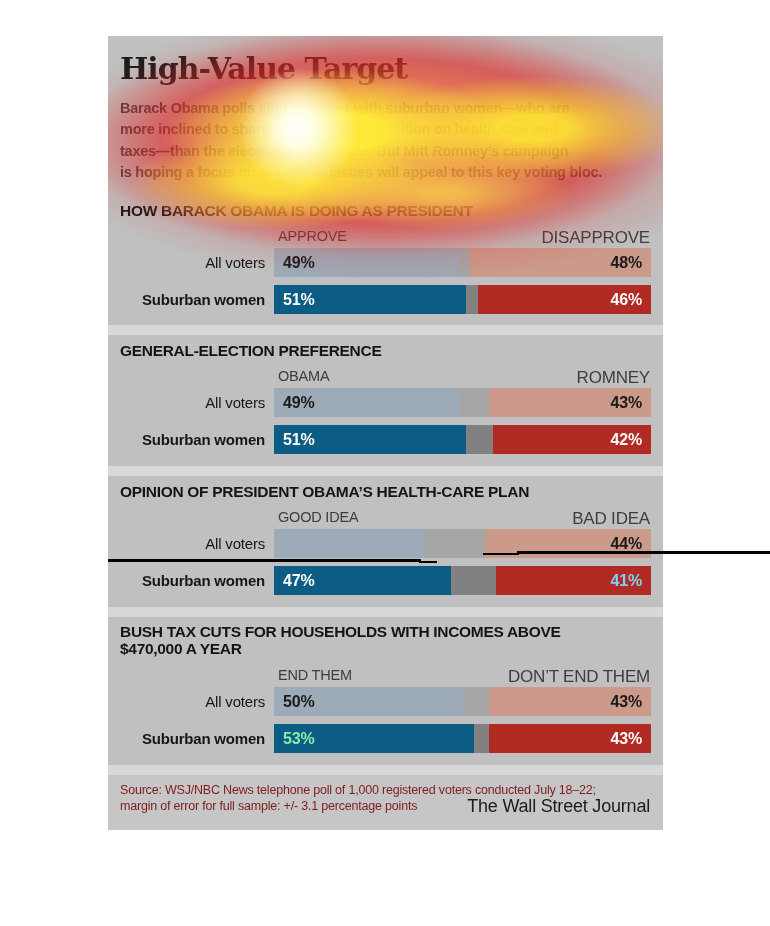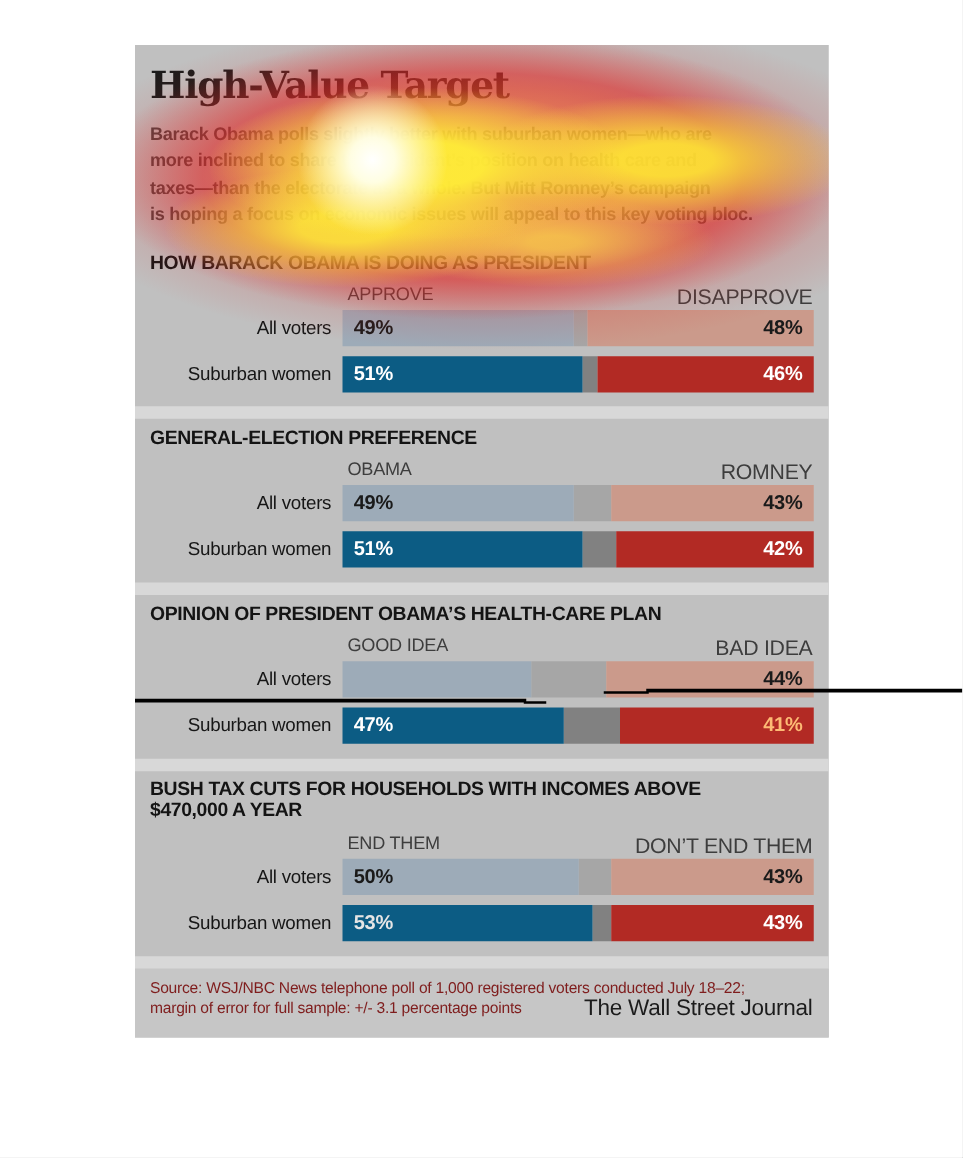--- a/index.html
+++ b/index.html
@@ -67,21 +67,21 @@
   .bar-row.r0 { top:46px; }
   .bar-row.r1 { top:83px; }
   .section.two-line .bar-row.r0 { top:64px; }
   .section.two-line .bar-row.r1 { top:101px; }
 
   .row-label {
     position:absolute; left:0; top:0; width:157px; height:29px;
     text-align:right; line-height:29px; font-size:15px; letter-spacing:-0.2px; color:#161616;
     white-space:nowrap;
   }
-  .bar-row.r1 .row-label { font-weight:400; }
+  .bar-row.r1 .row-label { font-weight:700; }
 
   .bars { position:absolute; left:166px; top:0; width:377px; height:31px; display:flex; }
   .bar-left, .bar-right { position:relative; height:29px; }
   .bar-gap { flex:1; height:29px; }
   .bar-val {
     position:absolute; top:0; line-height:29px;
     font-weight:700; font-size:16px; letter-spacing:-0.2px; white-space:nowrap;
   }
   .bar-val.vleft { left:9px; }
   .bar-val.vright { right:9px; }
@@ -216,21 +216,21 @@
         </div>
       </div>
       <div class="bar-row r1">
         <div class="row-label">Suburban women</div>
         <div class="bars">
           <div class="bar-left" style="width: 47%; background: rgb(12, 92, 132);">
               <span class="bar-val vleft" style="color: rgb(255, 255, 255);">47%</span>
             </div>
           <div class="bar-gap" style="background: rgb(129, 129, 129);"></div>
           <div class="bar-right" style="width: 41%; background: rgb(178, 42, 36);">
-              <span class="bar-val vright" style="color: #fdba74;">41%</span>
+              <span class="bar-val vright" style="color: #7dd3fc;">41%</span>
             </div>
         </div>
       </div>
     </div>
 
     <div class="separator" id="sep3"></div>
 
     <div class="section two-line" style="top:587px">
       <div class="sec-title">BUSH TAX CUTS FOR HOUSEHOLDS WITH INCOMES ABOVE $470,000 A YEAR</div>
       <div class="col-headers">
@@ -246,21 +246,21 @@
           <div class="bar-gap" style="background: rgb(166, 166, 166);"></div>
           <div class="bar-right" style="width: 43%; background: rgb(203, 154, 139);">
               <span class="bar-val vright" style="color: rgb(26, 26, 26);">43%</span>
             </div>
         </div>
       </div>
       <div class="bar-row r1">
         <div class="row-label">Suburban women</div>
         <div class="bars">
           <div class="bar-left" style="width: 53%; background: rgb(12, 92, 132);">
-              <span class="bar-val vleft" style="color: #e5e5e5;">53%</span>
+              <span class="bar-val vleft" style="color: #86efac;">53%</span>
             </div>
           <div class="bar-gap" style="background: rgb(129, 129, 129);"></div>
           <div class="bar-right" style="width: 43%; background: rgb(178, 42, 36);">
               <span class="bar-val vright" style="color: rgb(255, 255, 255);">43%</span>
             </div>
         </div>
       </div>
     </div>
 
     <div class="separator" id="sep4"></div>

